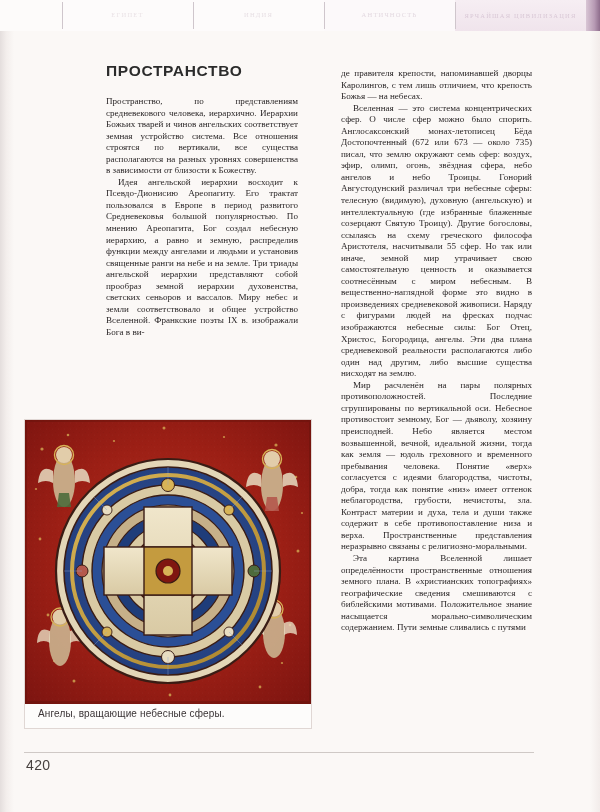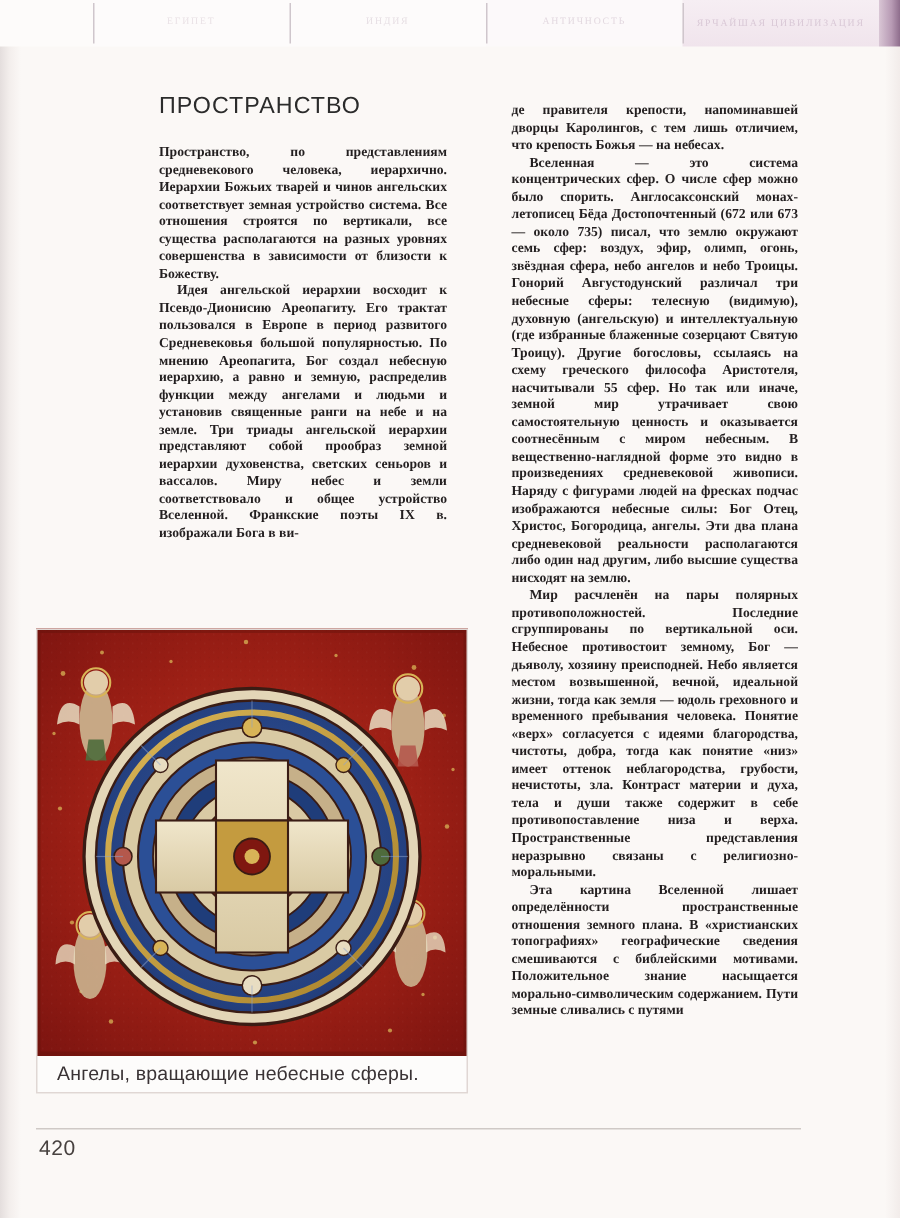--- a/index.html
+++ b/index.html
@@ -80,32 +80,31 @@
 
   
   .title {
     position: absolute;
     left: 106px;
     top: 62px;
     font-family: "Liberation Sans", sans-serif;
     font-size: 15.5px;
     letter-spacing: 0.7px;
     color: #2b2b2b;
-    font-weight: 400;
+    font-weight: 700;
   }
 
   .col {
     position: absolute;
     font-size: 9.1px;
     line-height: 11.55px;
     color: #231f20;
     text-align: justify;
     text-justify: inter-word;
     hyphens: manual;
-    font-weight: bold;
   }
   .col-left {
     left: 106px;
     top: 96px;
     width: 192px;
   }
   .col-right {
     left: 341px;
     top: 68px;
     width: 191px;
@@ -133,21 +132,21 @@
     height: 285px;
     overflow: hidden;
     background: #9c1f15;
   }
   .figure-caption {
     position: absolute;
     left: 14px;
     top: 289px;
     width: 268px;
     font-family: "Liberation Sans", sans-serif;
-    font-size: 13px;
+    font-size: 10px;
     color: #3a3335;
     letter-spacing: 0.15px;
   }
   .figure-frame {
     position: absolute;
     left: 0; top: 0;
     width: 288px; height: 310px;
     border: 1px solid #e0d7d4;
     box-sizing: border-box;
     pointer-events: none;

